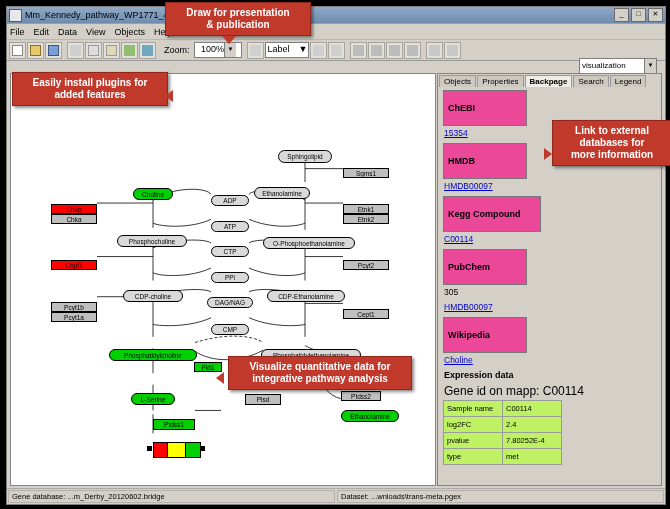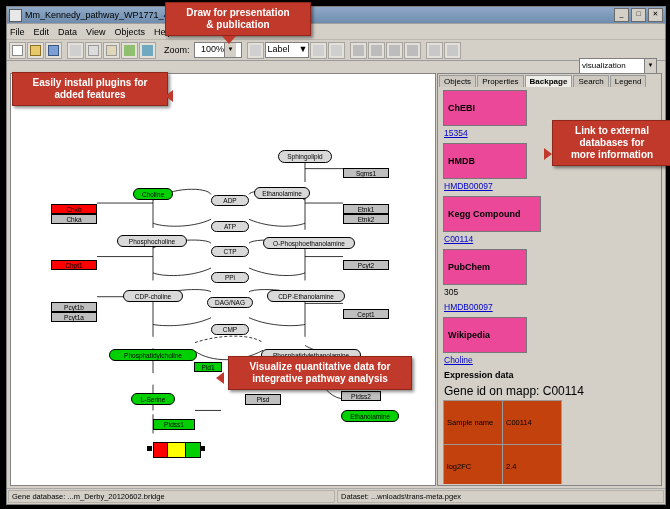--- a/index.html
+++ b/index.html
@@ -32,21 +32,21 @@
   .tabs{display:flex;height:13px;background:#d4d0c8;font-size:8px;align-items:flex-end;padding-left:1px;}
   .tab{padding:1px 4px;border:1px solid #9a9a9a;border-bottom:0;background:#cdc9c1;margin-right:1px;}
   .tab.active{background:#eeece6;font-weight:bold;}
   .panel{position:absolute;left:1px;top:13px;right:1px;bottom:1px;background:#d4d0c8;overflow:hidden;padding:3px 4px;}
   .dbbox{background:#ec4899;border:1px solid #777;font-size:9px;font-weight:bold;padding:12px 4px;width:74px;margin-bottom:2px;}
   .dblink{font-size:8.5px;color:#0000cc;text-decoration:underline;margin:0 0 5px 1px;}
   .dbplain{font-size:8.5px;color:#000;margin:0 0 5px 1px;}
   .exprhdr{font-size:9px;font-weight:bold;margin:4px 0 4px 1px;}
   .geneid{font-size:12px;margin:0 0 2px 1px;}
   table.expr{border-collapse:collapse;font-size:7.5px;}
-  table.expr td{border:1px solid #9a9a9a;background:#c2410c;padding:16px 3px;height:11px;}
+  table.expr td{border:1px solid #9a9a9a;background:#bef264;padding:2px 3px;height:11px;}
   table.expr td.k{width:52px;}
   table.expr td.v{width:52px;}
   
   .statusbar{position:absolute;left:0;bottom:0;right:0;height:15px;background:#d4d0c8;border-top:1px solid #a9a9a9;display:flex;align-items:center;}
   .statusbar .cell{font-size:7.5px;border:1px solid #b5b0a8;margin:1px 1px;padding:0 3px;height:11px;line-height:11px;}
   
   .canvas-meta{position:absolute;left:3px;top:6px;font-size:6.5px;color:#000;line-height:8px;}
   
   .node{position:absolute;font-size:6.5px;text-align:center;color:#000;border:1px solid #000;box-sizing:border-box;display:flex;align-items:center;justify-content:center;}
   .metab{border-radius:9px;background:#d9d9d9;}
@@ -291,20 +291,24 @@
           <tbody>
               <tr>
             <td class="k">Sample name</td>
             <td class="v">C00114</td>
           </tr>
           <tr>
             <td class="k">log2FC</td>
             <td class="v">2.4</td>
           </tr>
           <tr>
+            <td class="k">pvalue</td>
+            <td class="v">7.80252E-4</td>
+          </tr>
+          <tr>
             <td class="k">type</td>
             <td class="v">met</td>
           </tr>
         </tbody>
           </table>
       </div>
     </div>
   </div>
 
   <div class="statusbar">

